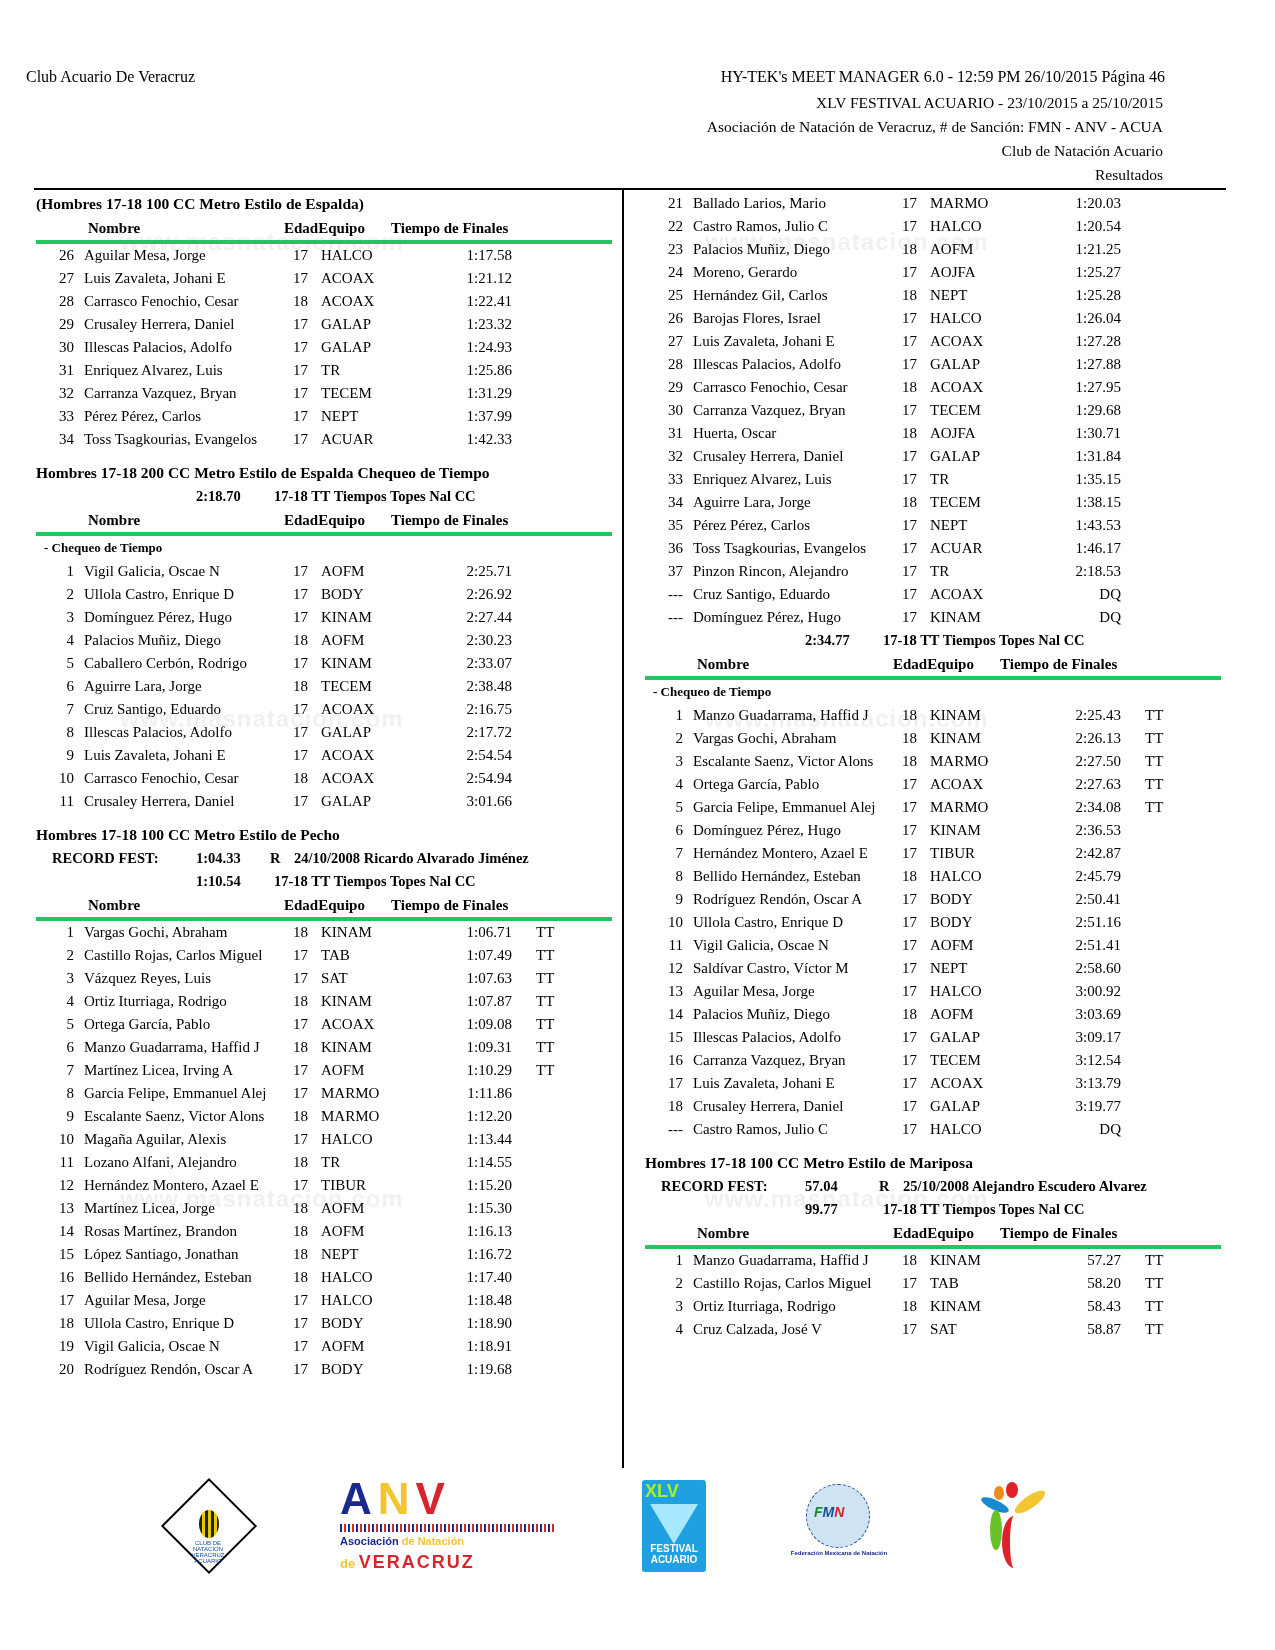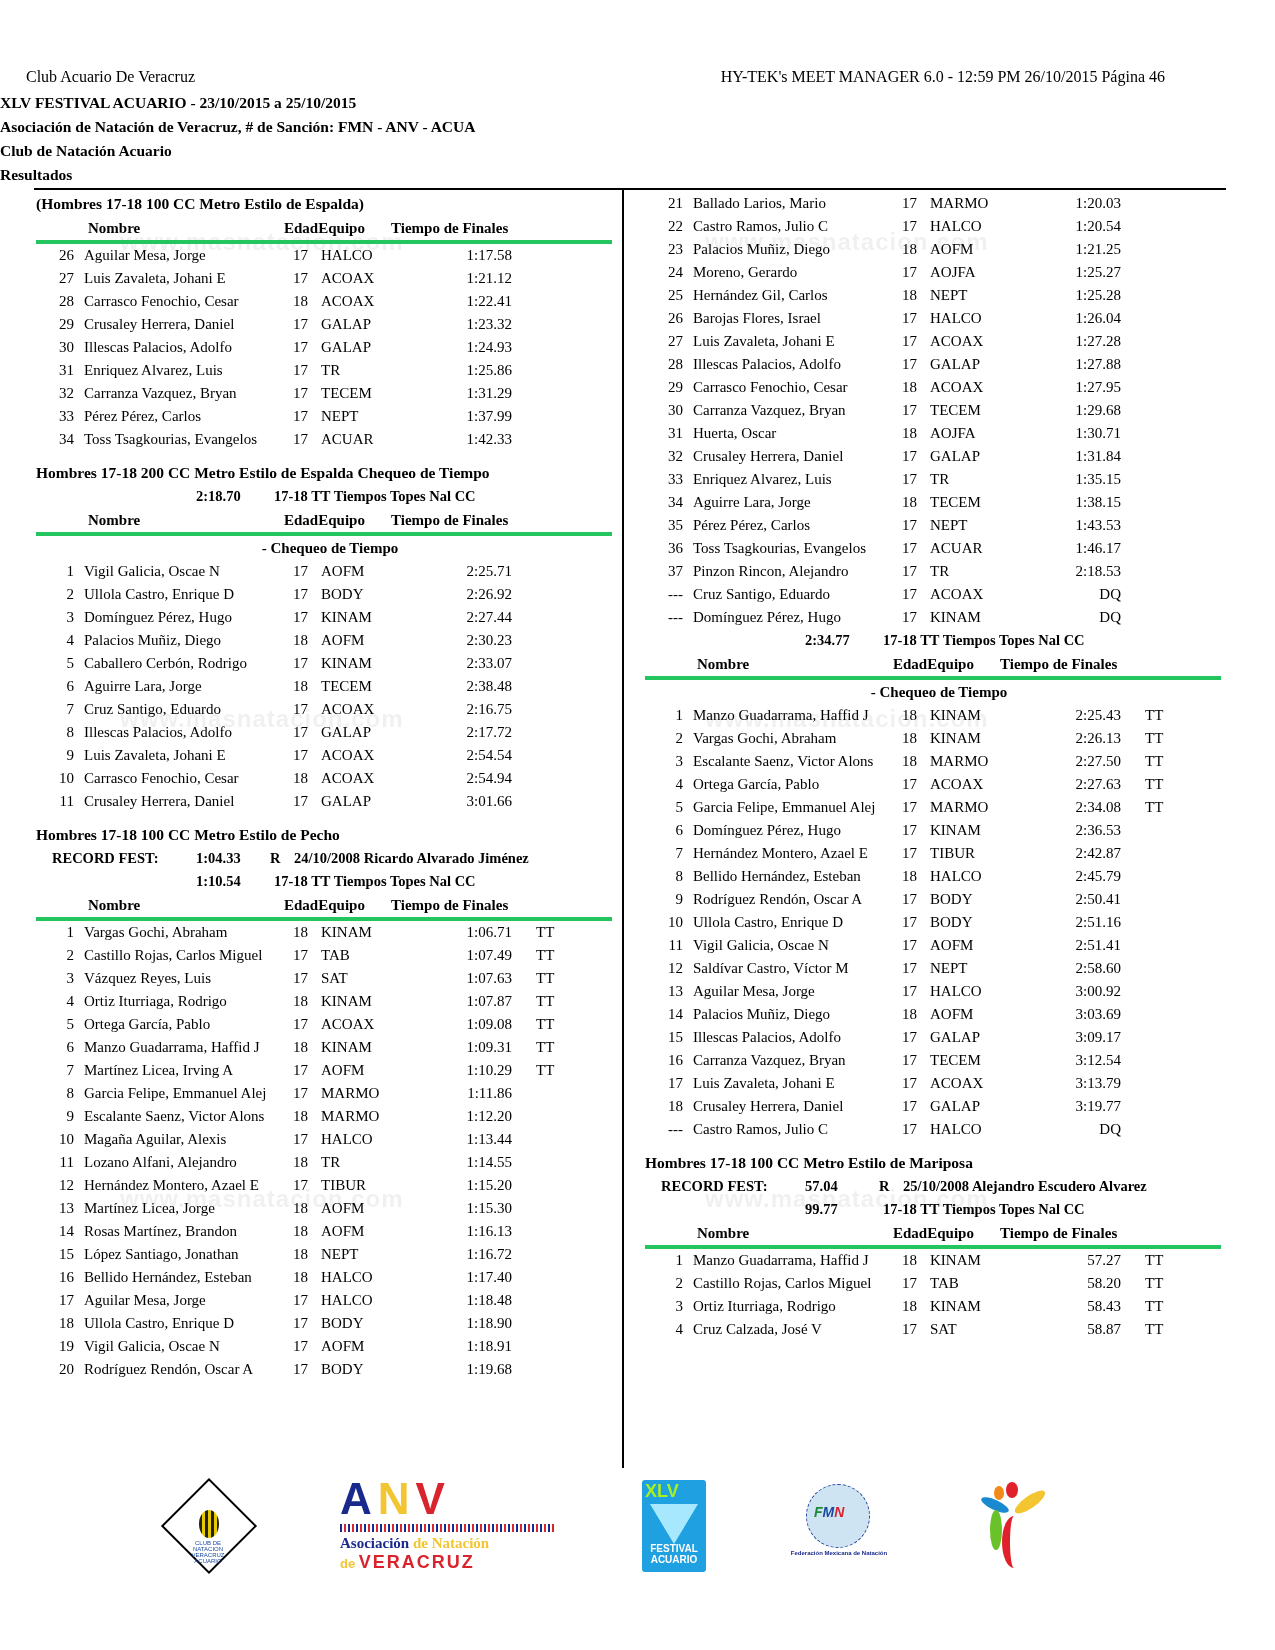--- a/index.html
+++ b/index.html
@@ -2,63 +2,63 @@
 <html><head>
 <meta charset="utf-8">
 <style>
   html, body { margin: 0; padding: 0; background: #ffffff; }
   body {
     width: 1275px; height: 1650px; position: relative; overflow: hidden;
     font-family: "Liberation Serif", "DejaVu Serif", serif; color: #000;
   }
   .hdr-left { position: absolute; left: 26px; top: 68px; font-size: 16px; }
   .hdr-right { position: absolute; right: 110px; top: 68px; font-size: 16px; }
-  .titles { position: absolute; left: 0; width: 1163px; text-align: left; font-weight: bold; font-size: 15.5px; }
+  .titles { position: absolute; left: 0; width: 1163px; text-align: right; font-weight: normal; font-size: 15.5px; }
   .t1 { top: 94px; } .t2 { top: 118px; } .t3 { top: 142px; } .t4 { top: 166px; }
   .t1 span, .t2 span, .t3 span, .t4 span { display: inline-block; }
   .topline { position: absolute; left: 34px; top: 188px; width: 1192px; height: 2px; background: #000; }
   .vline { position: absolute; left: 622px; top: 188px; width: 2px; height: 1280px; background: #000; }
   .col { position: absolute; top: 192px; font-size: 15px; }
   .col-left { left: 36px; width: 580px; }
   .col-right { left: 645px; width: 580px; }
   .ev-title { font-weight: bold; font-size: 15.5px; height: 24px; line-height: 24px; white-space: nowrap; }
   .ev-title.gap { margin-top: 10px; }
   .meta { font-weight: bold; font-size: 14.5px; height: 23px; line-height: 23px; white-space: nowrap; position: relative; }
   .meta .lbl { position: absolute; left: 16px; }
   .meta .v1 { position: absolute; left: 160px; }
   .meta .r { position: absolute; left: 234px; }
   .meta .rest { position: absolute; left: 258px; }
   .meta .tt { position: absolute; left: 238px; }
   .colhdr { font-weight: bold; height: 24px; line-height: 24px; position: relative; border-bottom: 4px solid #22c55e; width: 576px; }
   .colhdr span { position: absolute; top: 0; white-space: nowrap; }
   .colhdr .h-name { left: 52px; }
   .colhdr .h-edad { left: 248px; }
   .colhdr .h-time { left: 355px; }
-  .subhead { font-weight: bold; height: 24px; line-height: 24px; padding-left: 8px; font-size: 15px; text-align: center; }
+  .subhead { font-weight: bold; height: 24px; line-height: 24px; padding-left: 8px; font-size: 13px; }
   .row { height: 23px; line-height: 23px; position: relative; font-size: 15px; }
   .row span { position: absolute; top: 0; white-space: nowrap; }
   .row .place { left: 0; width: 38px; text-align: right; }
   .row .name { left: 48px; width: 200px; overflow: hidden; }
   .row .age { left: 257px; }
   .row .team { left: 285px; }
   .row .time { left: 390px; width: 86px; text-align: right; }
   .row .flag { left: 500px; }
   .logos { position: absolute; top: 1460px; left: 0; width: 1275px; height: 120px; }
   .logo { position: absolute; }
   .logo-club { left: 163px; top: 20px; width: 90px; height: 90px; }
   .logo-club .dia { position: absolute; left: 12px; top: 12px; width: 64px; height: 64px; border: 2px solid #000; transform: rotate(45deg); background: #fff; }
   .logo-club .fish { position: absolute; left: 36px; top: 30px; width: 20px; height: 28px; border-radius: 50%; background: repeating-linear-gradient(90deg,#222 0 3px,#e8c800 3px 6px); }
   .logo-club .txt { position: absolute; left: 20px; top: 60px; width: 50px; text-align: center; font-family: "Liberation Sans", sans-serif; font-size: 6px; color: #1a4aa0; }
   .logo-anv { left: 335px; top: 20px; width: 225px; height: 92px; font-family: "Liberation Sans", sans-serif; }
   .logo-anv .big { position: absolute; left: 5px; top: -6px; font-size: 44px; font-weight: bold; letter-spacing: 6px; }
   .logo-anv .big .a { color: #1a2a8c; }
   .logo-anv .big .n { color: #f2c531; }
   .logo-anv .big .v { color: #d9232d; }
   .logo-anv .bar { position: absolute; left: 5px; top: 44px; width: 215px; height: 8px; background: repeating-linear-gradient(90deg,#1a2a8c 0 2px,#fff 2px 4px,#d9232d 4px 6px,#fff 6px 8px); }
-  .logo-anv .l1 { position: absolute; left: 5px; top: 55px; font-size: 15px; font-weight: bold; color: #1a2a8c; white-space: nowrap; font-family: Liberation Serif, serif; }
+  .logo-anv .l1 { position: absolute; left: 5px; top: 55px; font-size: 11px; font-weight: bold; color: #1a2a8c; white-space: nowrap; }
   .logo-anv .l1 .y { color: #f2c531; }
   .logo-anv .l2 { position: absolute; left: 5px; top: 72px; font-size: 18px; font-weight: bold; white-space: nowrap; }
   .logo-anv .l2 .y { color: #f2c531; font-size: 13px; }
   .logo-anv .l2 .r { color: #d9232d; letter-spacing: 2px; }
   .logo-fest { left: 642px; top: 20px; width: 64px; height: 92px; background: #1fa0e0; border-radius: 3px; font-family: "Liberation Sans", sans-serif; }
   .logo-fest .xlv { position: absolute; left: 3px; top: 1px; font-size: 18px; font-weight: bold; color: #a8f020; }
   .logo-fest .fig { position: absolute; left: 8px; top: 24px; width: 0; height: 0; border-left: 24px solid transparent; border-right: 24px solid transparent; border-top: 40px solid #a8e8ff; }
   .logo-fest .ft { position: absolute; left: 2px; top: 63px; width: 60px; text-align: center; font-size: 10px; color: #fff; font-weight: bold; line-height: 11px; }
   .logo-fmn { left: 800px; top: 24px; width: 80px; height: 80px; }
   .logo-fmn .circ { position: absolute; left: 6px; top: 0; width: 62px; height: 62px; border-radius: 50%; background: #cfe4f2; border: 1px dashed #2040a0; }

